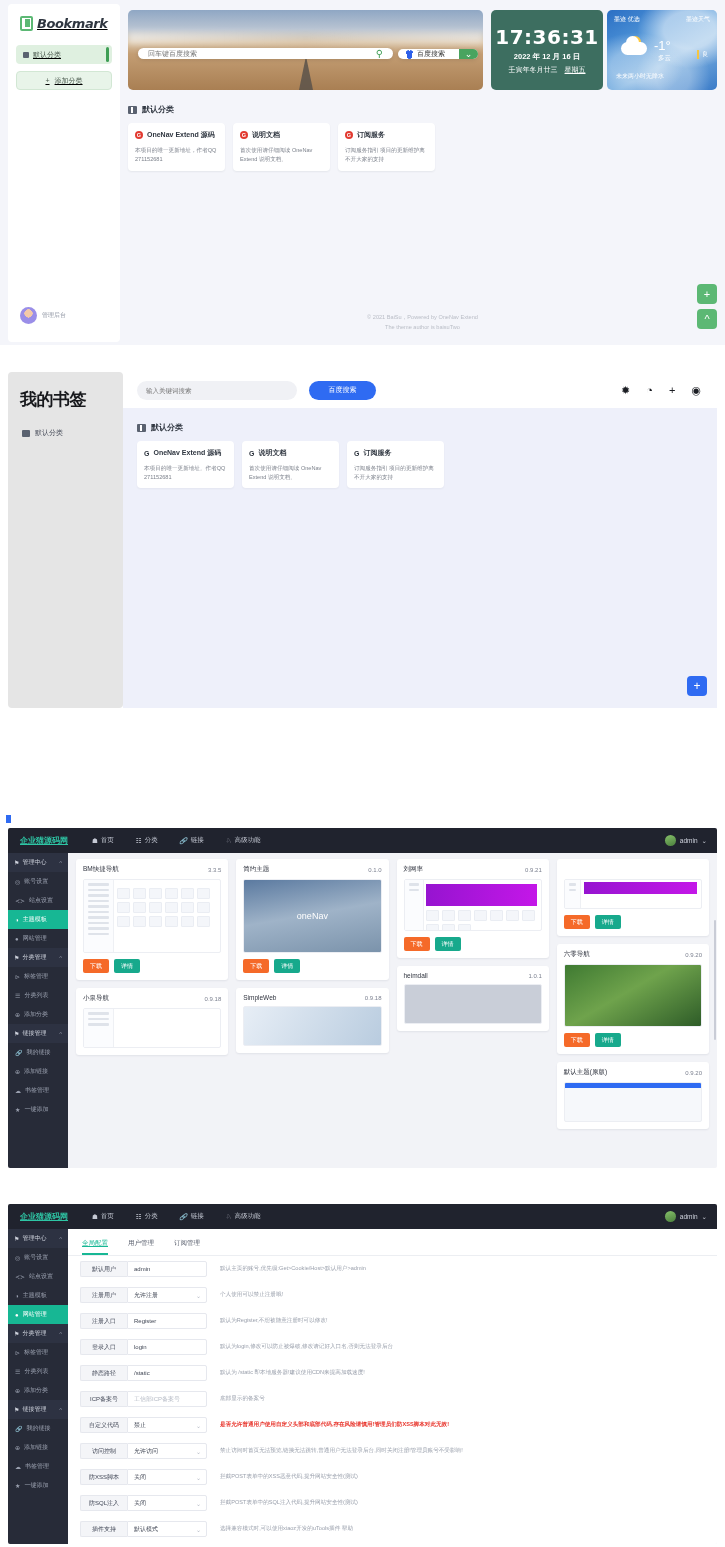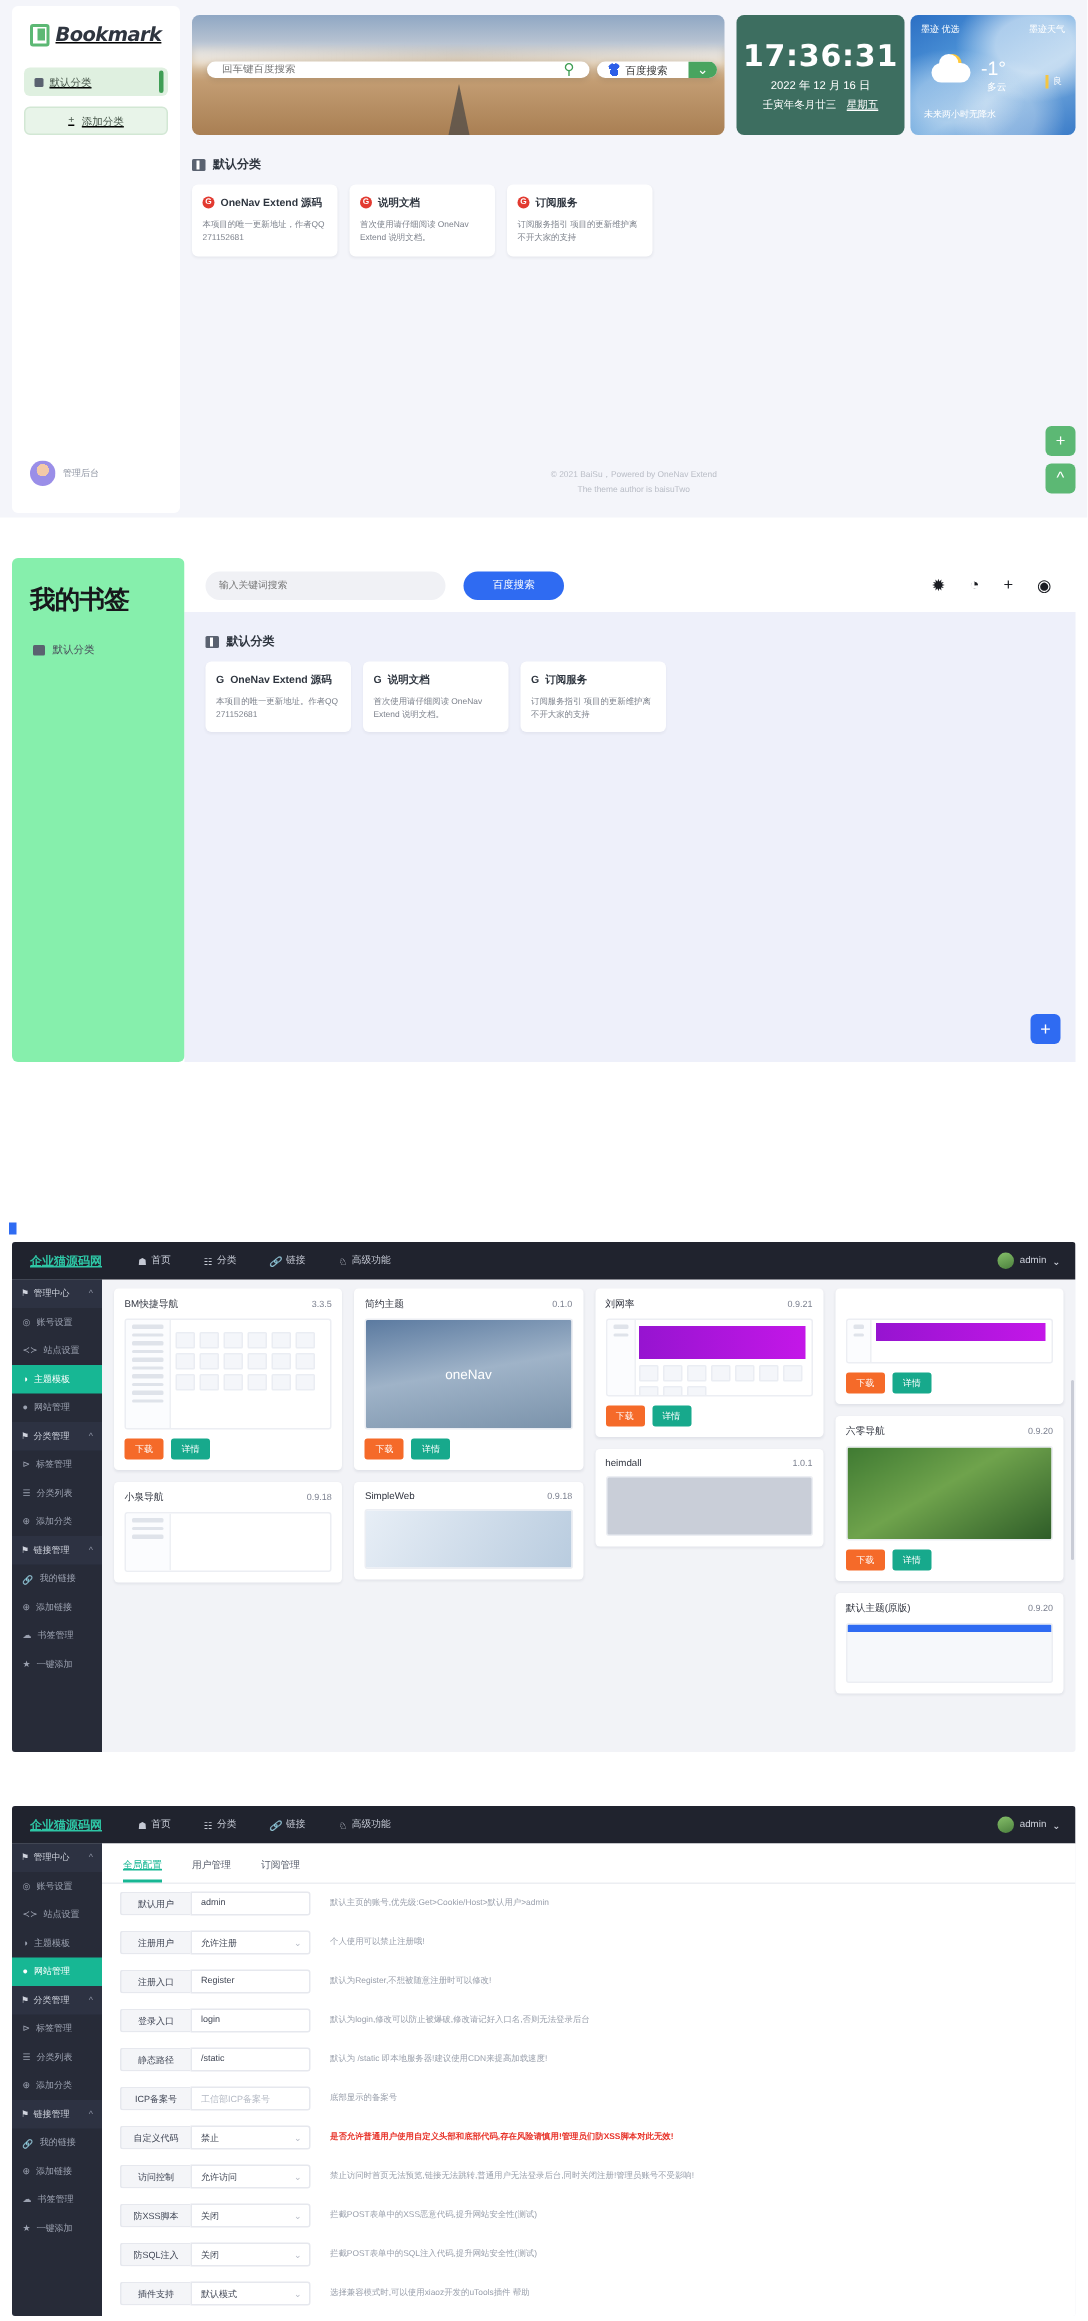--- a/index.html
+++ b/index.html
@@ -60,21 +60,21 @@
     background: linear-gradient(to right, rgba(255,255,255,.55), rgba(255,255,255,.15), rgba(255,255,255,.5));
     filter: blur(3px);
   }
   .s1-road{
     position:absolute; left:50%; bottom:0; width:0; height:0; transform:translateX(-50%);
     border-left:7px solid transparent; border-right:7px solid transparent;
     border-bottom:34px solid rgba(90,82,74,.85);
   }
   .s1-search-wrap{
     position:absolute; left:138px; top:41px; width:340px; height:18px;
-    display:flex; align-items:flex-start; gap:5px;
+    display:flex; align-items:flex-end; gap:5px;
   }
   .s1-search{
     flex:1; background:#fff; border-radius:13px; display:flex; align-items:center;
     padding: 0 10px; box-shadow:0 1px 4px rgba(0,0,0,.12);
   }
   .s1-search input{ flex:1; border:0; outline:0; font-size:7px; color:#888;
     font-family:inherit; background:transparent;}
   .s1-search .mag{ color:#3f9e55; font-size:10px; }
   .s1-engine{
     width:80px; background:#fff; border-radius:13px; display:flex; align-items:center;
@@ -89,21 +89,21 @@
   .s1-engine .e-caret{ width:19px; background:#49a45f; color:#fff; display:flex;
     align-items:center; justify-content:center; font-size:9px; align-self:stretch;}
 
   .s1-clock{
     position:absolute; left:491px; top:10px; width:112px; height:80px;
     background:#3d6e60; border-radius:5px; color:#fff; text-align:center;
     display:flex; flex-direction:column; align-items:center; justify-content:center; gap:3px;
   }
   .s1-clock .t{ font-size:20px; font-weight:bold; letter-spacing:.5px;
     font-family:"DejaVu Sans", sans-serif;}
-  .s1-clock .d{ font-size:7.5px; font-weight:normal;}
+  .s1-clock .d{ font-size:7.5px; font-weight:bold;}
   .s1-clock .l{ font-size:7px; display:flex; gap:7px;}
   .s1-clock .l u{ text-decoration: underline; }
 
   .s1-weather{
     position:absolute; left:607px; top:10px; width:110px; height:80px;
     border-radius:5px; overflow:hidden; color:#fff;
     background: linear-gradient(150deg,#2b6fc4 0%, #4f95d8 35%, #7fb3e2 60%, #3a7bc8 100%);
   }
   .s1-weather .cloud-bg{ position:absolute; inset:0;
     background: radial-gradient(ellipse at 75% 25%, rgba(255,255,255,.55) 0 22%, transparent 45%),
@@ -139,21 +139,21 @@
   .card .desc{ margin-top:6px; font-size:5.6px; line-height:1.55; color:#7d828c;}
   .s1-footer{ position:absolute; left:128px; top:312px; width:589px; text-align:center;
     font-size:5.6px; color:#b9bdc6; line-height:1.8;}
   .s1-fabs{ position:absolute; right:8px; top:284px; display:flex; flex-direction:column; gap:5px;}
   .fab-green{ width:20px;height:20px;border-radius:4px;background:#5cb874;color:#fff;
     display:flex;align-items:center;justify-content:center;font-size:11px;}
 
   
   .shot2{ position:absolute; left:0; top:360px; width:725px; height:360px; }
   .s2-side{ position:absolute; left:8px; top:12px; width:115px; height:336px;
-    background:#86efac; border-radius:4px;}
+    background:#e5e5e5; border-radius:4px;}
   .s2-title{ padding:16px 0 0 12px; font-size:17px; font-weight:bold; color:#17181c;
     font-family:"DejaVu Sans", sans-serif; letter-spacing:-.5px;}
   .s2-cat{ margin-top:17px; padding-left:14px; display:flex; align-items:center; gap:5px;
     font-size:7px; color:#4a4f5c;}
   .s2-cat .bk{ width:8px;height:7px;background:#5a6270;border-radius:1px;}
   .s2-top{ position:absolute; left:123px; top:12px; width:594px; height:36px;
     background:#fff; display:flex; align-items:center; }
   .s2-input{ margin-left:14px; width:160px; height:19px; border-radius:10px;
     background:#f0f1f5; display:flex; align-items:center; padding:0 9px; }
   .s2-input input{ border:0;outline:0;background:transparent;font-size:6.5px;color:#9a9fae;

